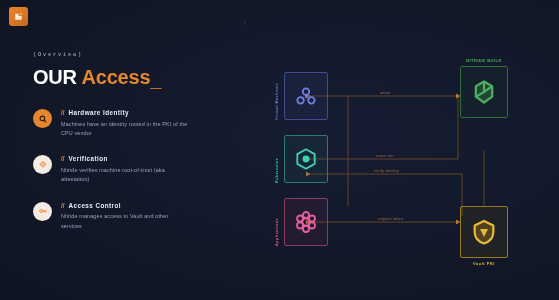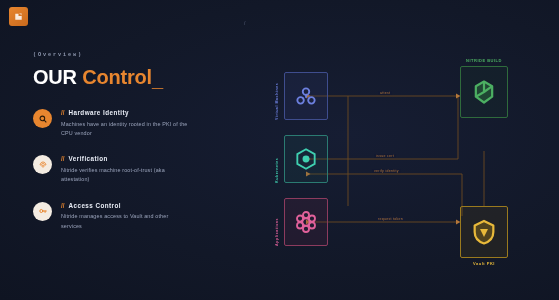--- a/index.html
+++ b/index.html
@@ -111,21 +111,21 @@
       <path d="M13 5 L19 5 L19 10 Z" fill="#fff" opacity=".55"></path>
     </svg>
   </div>
   <div class="top-dot">/</div>
 
   <div class="left">
     <div class="eyebrow">(Overview)</div>
 
     <div class="headline">
       <span class="w1">OUR</span>
-      <span class="w2">Control</span><span class="cursor">_</span>
+      <span class="w2">Access</span><span class="cursor">_</span>
     </div>
 
     <div class="features">
 
       <div class="feature">
         <div class="f-icon solid">
           <svg width="10" height="10" viewBox="0 0 24 24" fill="none" stroke="#2a1a08" stroke-width="2.6">
             <circle cx="10.5" cy="10.5" r="5.5"></circle>
               <path d="M14.8 14.8 L20 20"></path>
           </svg>

